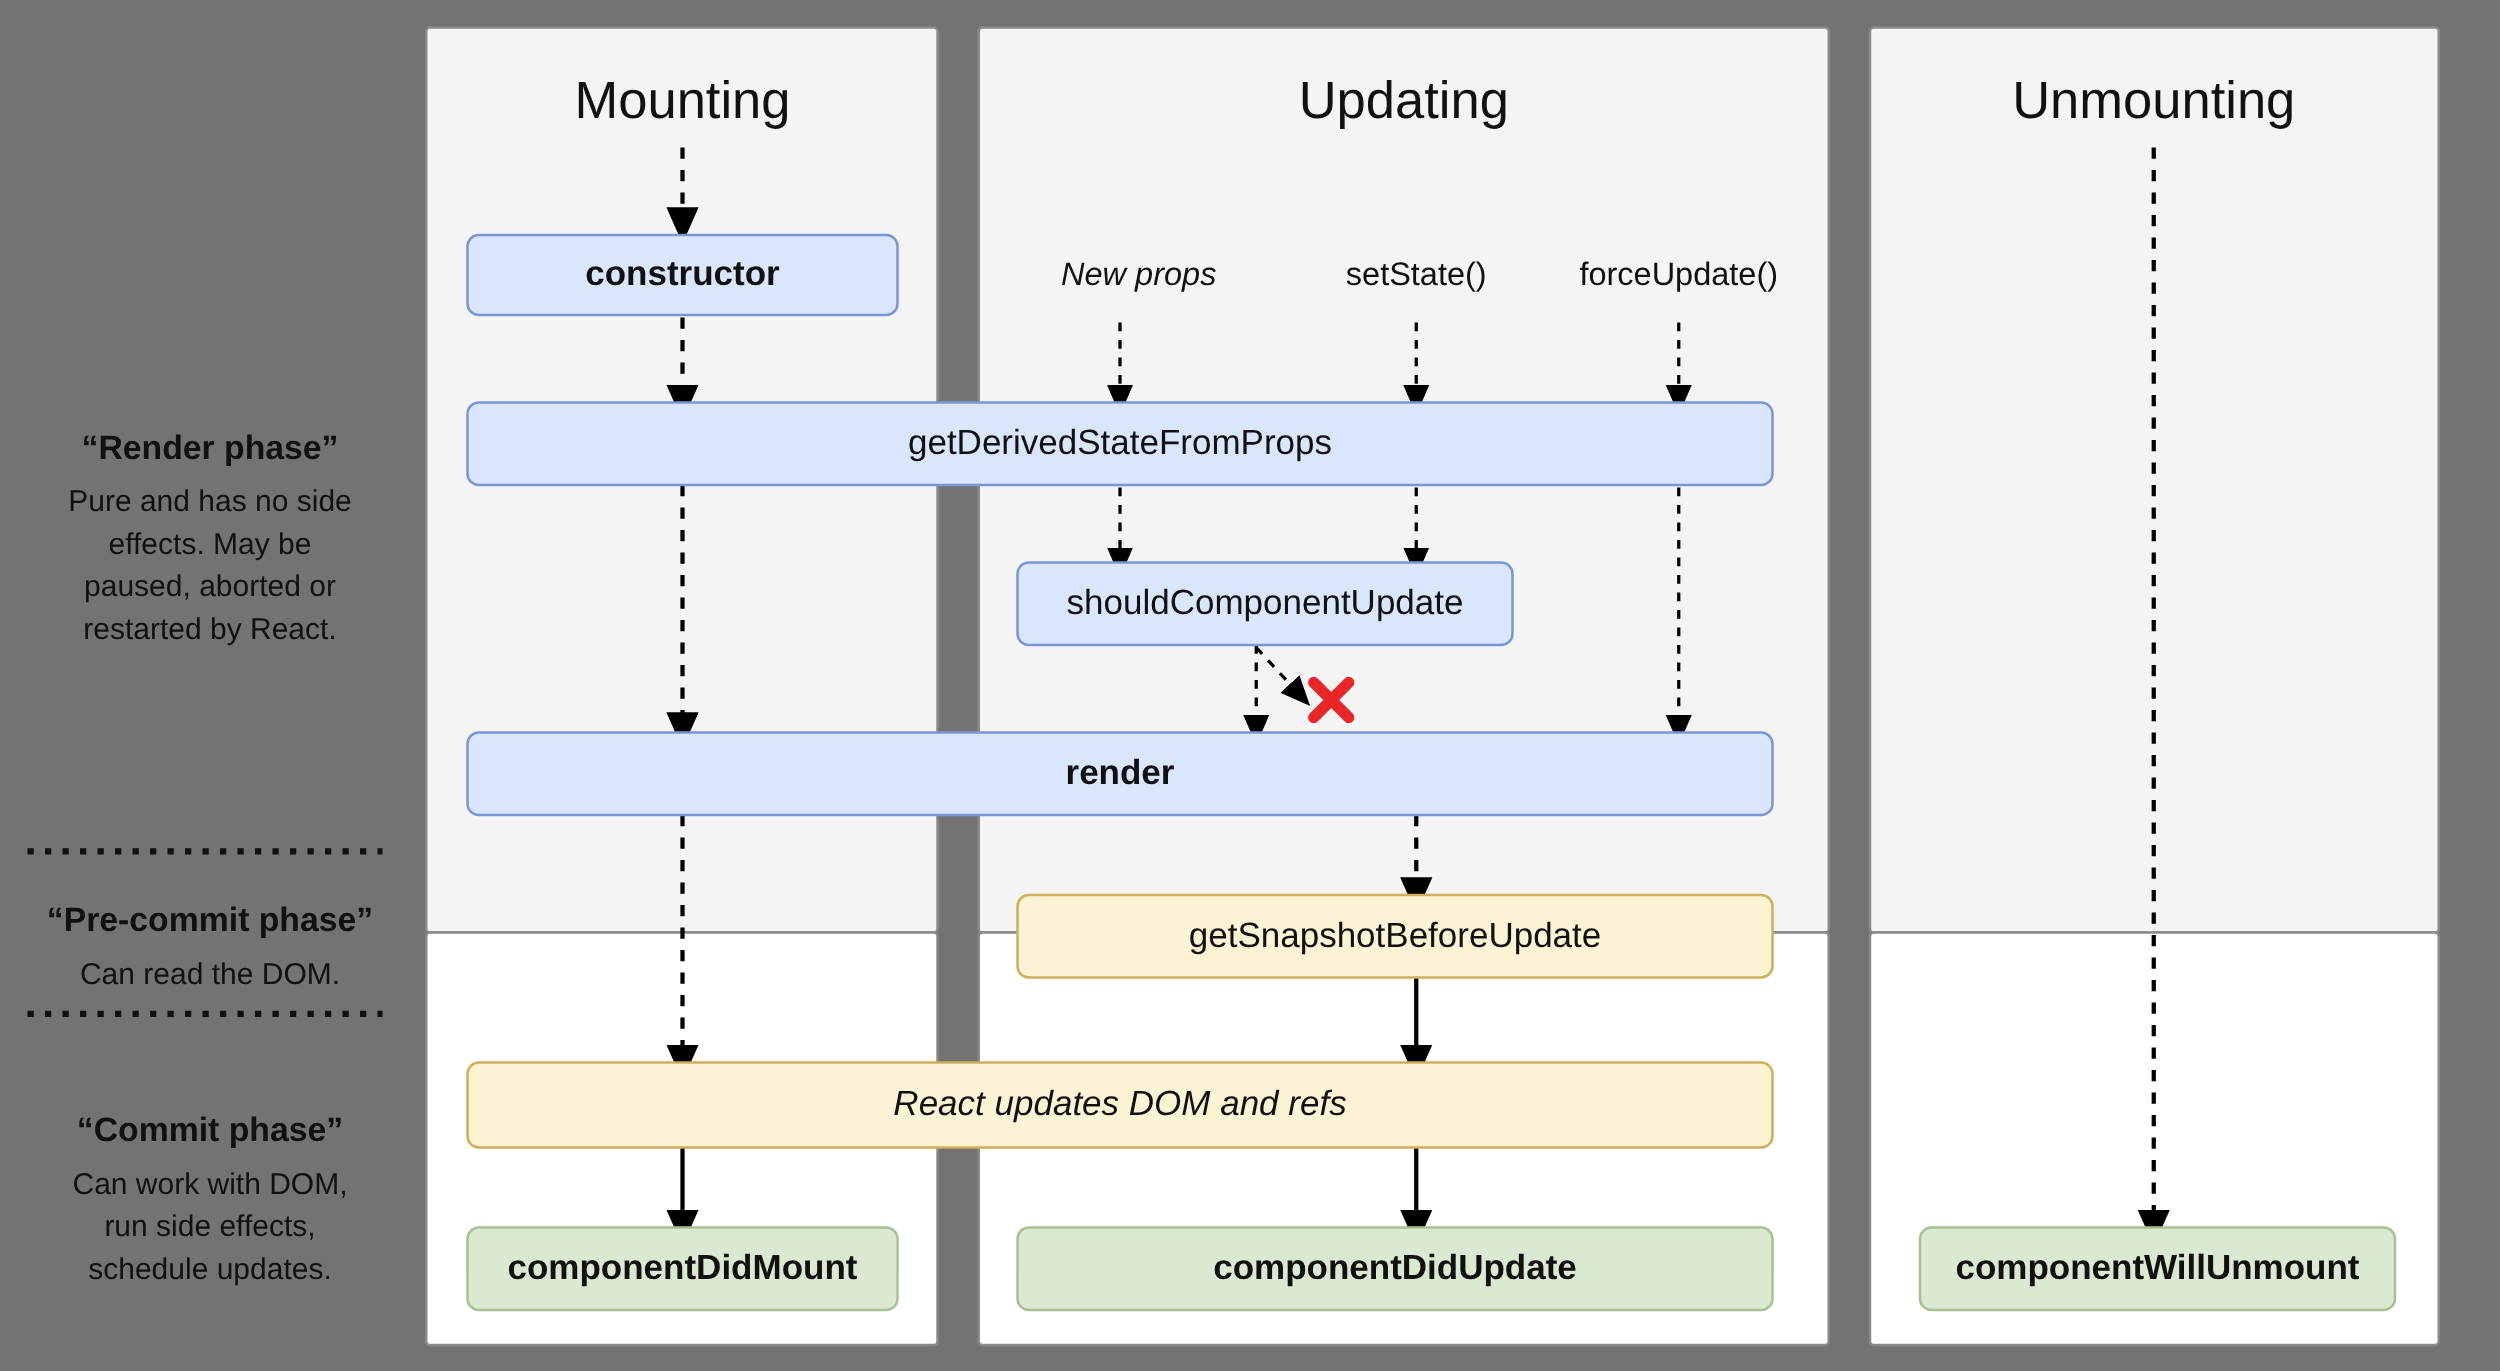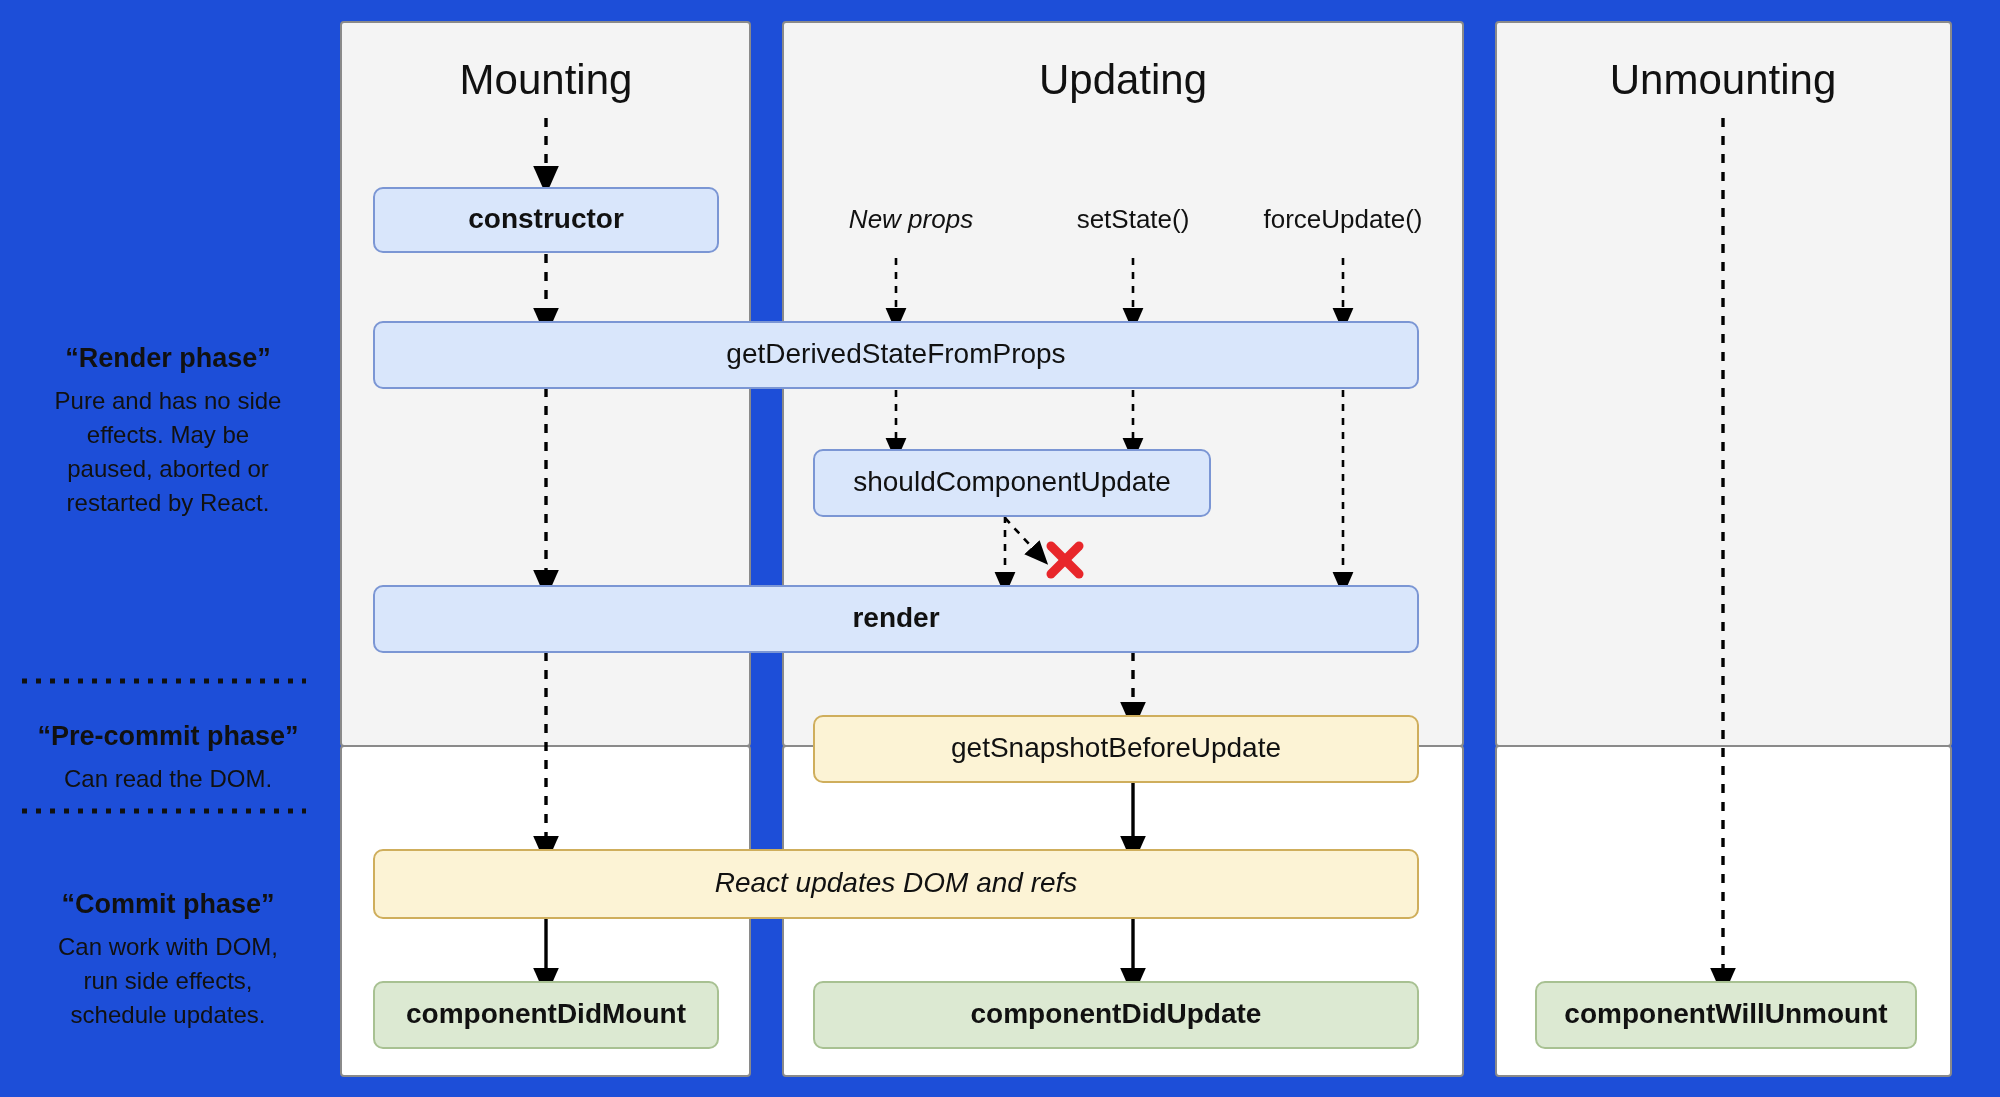--- a/index.html
+++ b/index.html
@@ -1,21 +1,21 @@
 <!DOCTYPE html>
 <html><head>
 <meta charset="utf-8">
 <style>
   html,body{margin:0;padding:0;background:#ffffff;}
   body{
     width:2000px;height:1097px;
     font-family:"Liberation Sans","DejaVu Sans",sans-serif;
     overflow:hidden;
   }
-  #stage{position:relative;width:2000px;height:1097px;background:#1d4ed8;}
+  #stage{position:relative;width:2000px;height:1097px;background:#737373;}
   svg#diagram{position:absolute;left:0;top:0;width:2000px;height:1097px;display:block;}
 
   .panel-rect{fill:#f4f4f4;stroke:#8a8a8a;stroke-width:2;}
   .panel-white{fill:#ffffff;stroke:#8a8a8a;stroke-width:2;}
 
   .col-title{font-size:42px;fill:#111;text-anchor:middle;font-weight:400;}
 
   .box-blue{fill:#d9e6fb;stroke:#7b96d4;stroke-width:2;}
   .box-yellow{fill:#fcf3d5;stroke:#cfae5c;stroke-width:2;}
   .box-green{fill:#dce9d2;stroke:#a8c192;stroke-width:2;}

